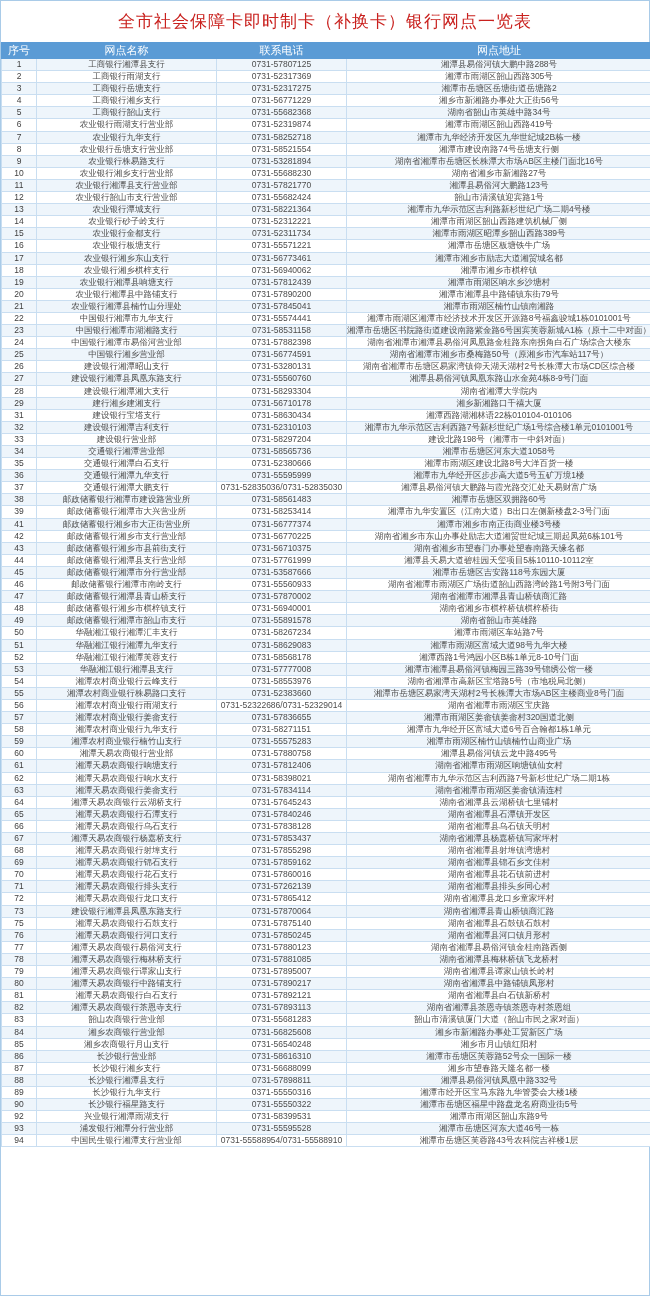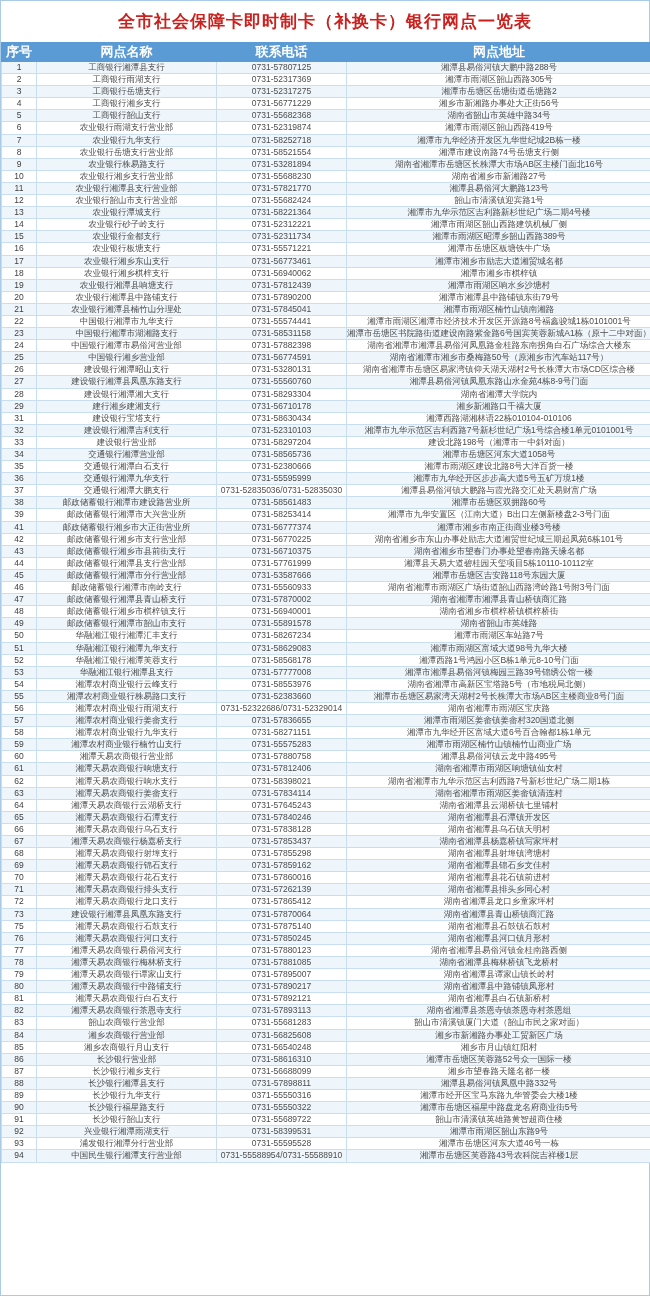--- a/index.html
+++ b/index.html
@@ -1,22 +1,22 @@
 <!DOCTYPE html>
 <html><head>
 <meta charset="utf-8">
 <style>
   html,body{margin:0;padding:0;background:#ffffff;}
   body{width:650px;font-family:"Liberation Sans","DejaVu Sans",sans-serif;}
   .page{width:650px;height:1296px;box-sizing:border-box;border:1px solid #a9cbe8;border-bottom:1px solid #a9cbe8;background:#fff;}
   .title-bar{height:41px;display:flex;align-items:center;justify-content:center;
-    font-size:17px;font-weight:bold;color:#c9211e;letter-spacing:1px;background:#ffffff;}
+    font-size:17px;font-weight:normal;color:#c9211e;letter-spacing:1px;background:#ffffff;}
   table{width:100%;border-collapse:collapse;table-layout:fixed;}
   col.c-idx{width:35px;} col.c-name{width:180px;} col.c-phone{width:130px;} col.c-addr{width:305px;}
-  th{background:#5b9bd5;color:#ffffff;font-size:13px;font-weight:bold;height:15px;
+  th{background:#5b9bd5;color:#ffffff;font-size:11px;font-weight:normal;height:15px;
      border:1px solid #5b9bd5;padding:0;text-align:center;white-space:nowrap;}
   td{font-size:8.5px;color:#4d4d4d;height:11.1px;line-height:11.1px;text-align:center;
      border:1px solid #c9def1;padding:0;white-space:nowrap;overflow:visible;}
   tbody tr:nth-child(odd){background:#eef5fb;}
   tbody tr:nth-child(even){background:#ffffff;}
   td.idx{color:#3f3f3f;}
 </style>
 </head>
 <body>
 
@@ -554,26 +554,20 @@
           <td>0371-55550316</td>
           <td>湘潭市经开区宝马东路九华管委会大楼1楼</td>
         </tr>
         <tr>
           <td class="idx">90</td>
           <td>长沙银行福星路支行</td>
           <td>0731-55550322</td>
           <td>湘潭市岳塘区福星中路盘龙名府商业街5号</td>
         </tr>
         <tr>
-          <td class="idx">91</td>
-          <td>长沙银行韶山支行</td>
-          <td>0731-55689722</td>
-          <td>韶山市清溪镇英雄路黄智超商住楼</td>
-        </tr>
-        <tr>
           <td class="idx">92</td>
           <td>兴业银行湘潭雨湖支行</td>
           <td>0731-58399531</td>
           <td>湘潭市雨湖区韶山东路9号</td>
         </tr>
         <tr>
           <td class="idx">93</td>
           <td>浦发银行湘潭分行营业部</td>
           <td>0731-55595528</td>
           <td>湘潭市岳塘区河东大道46号一栋</td>

